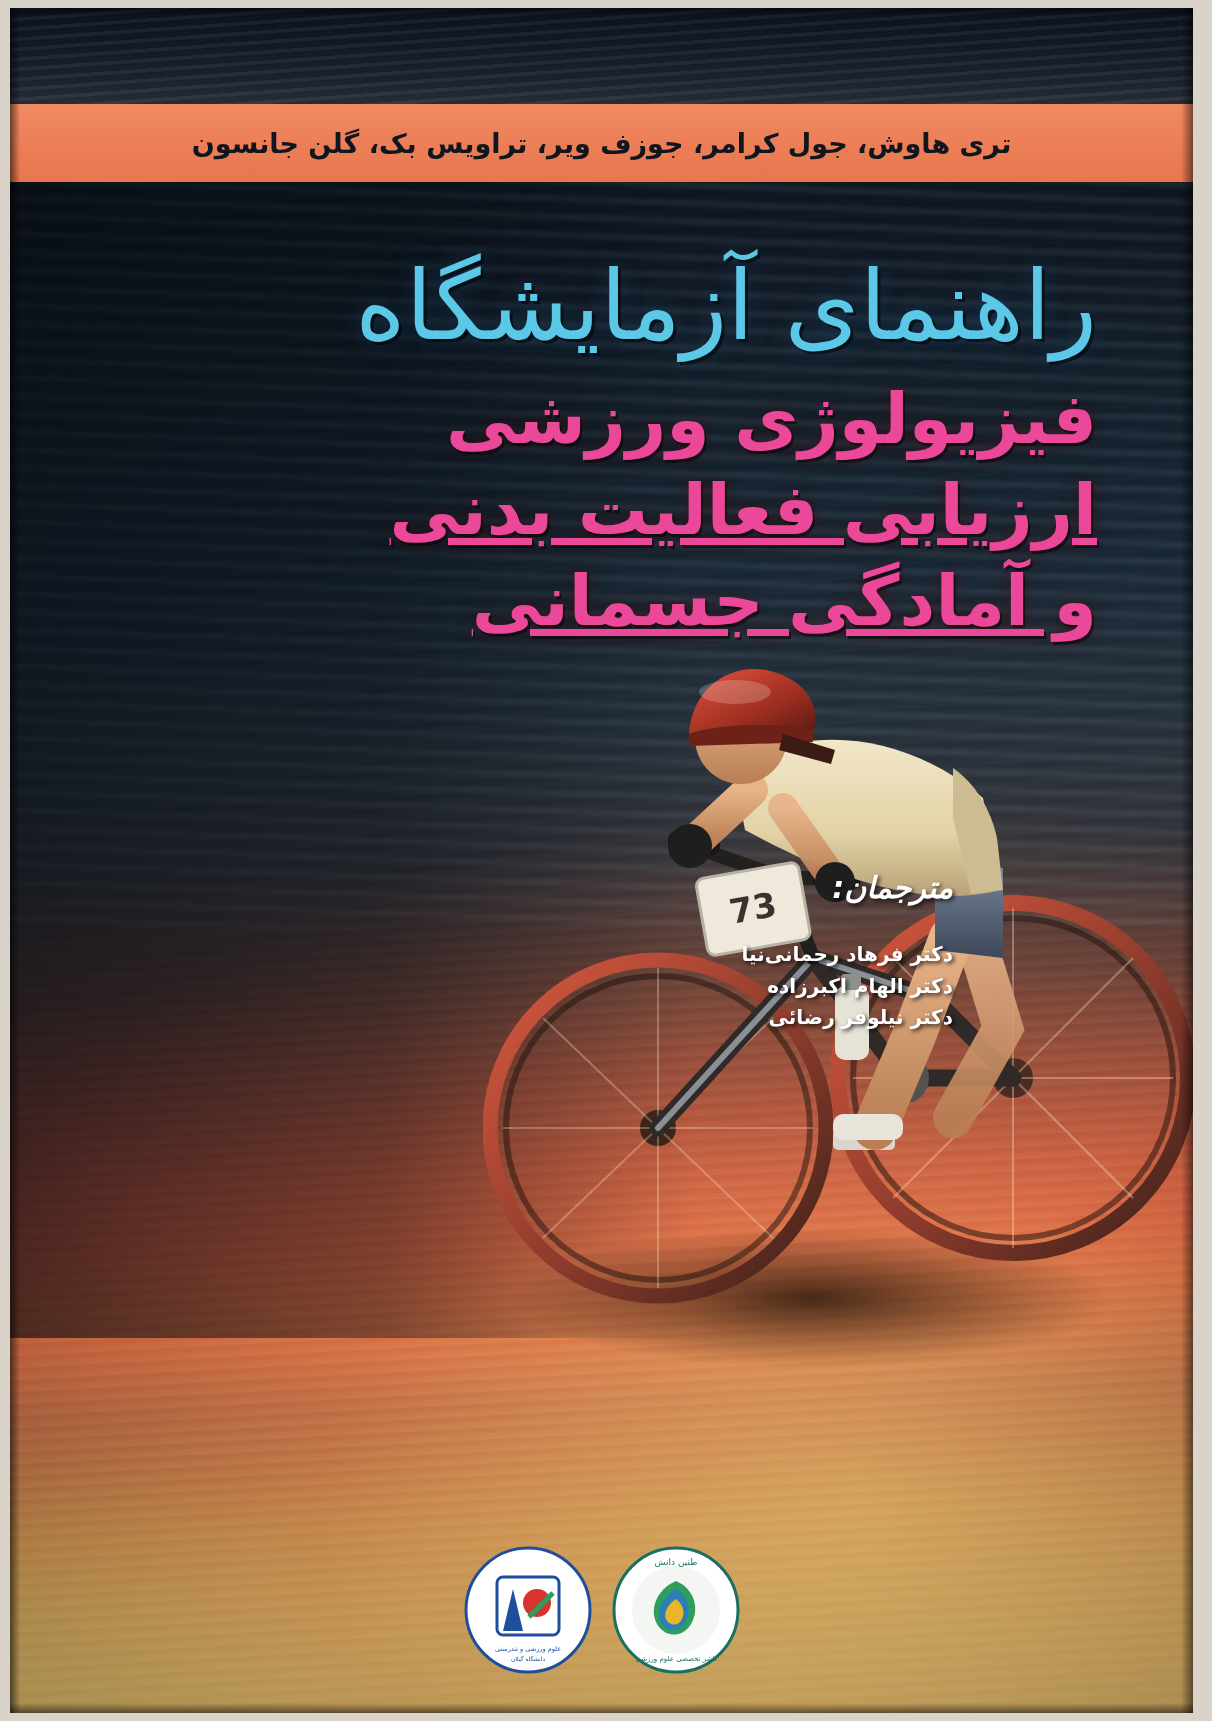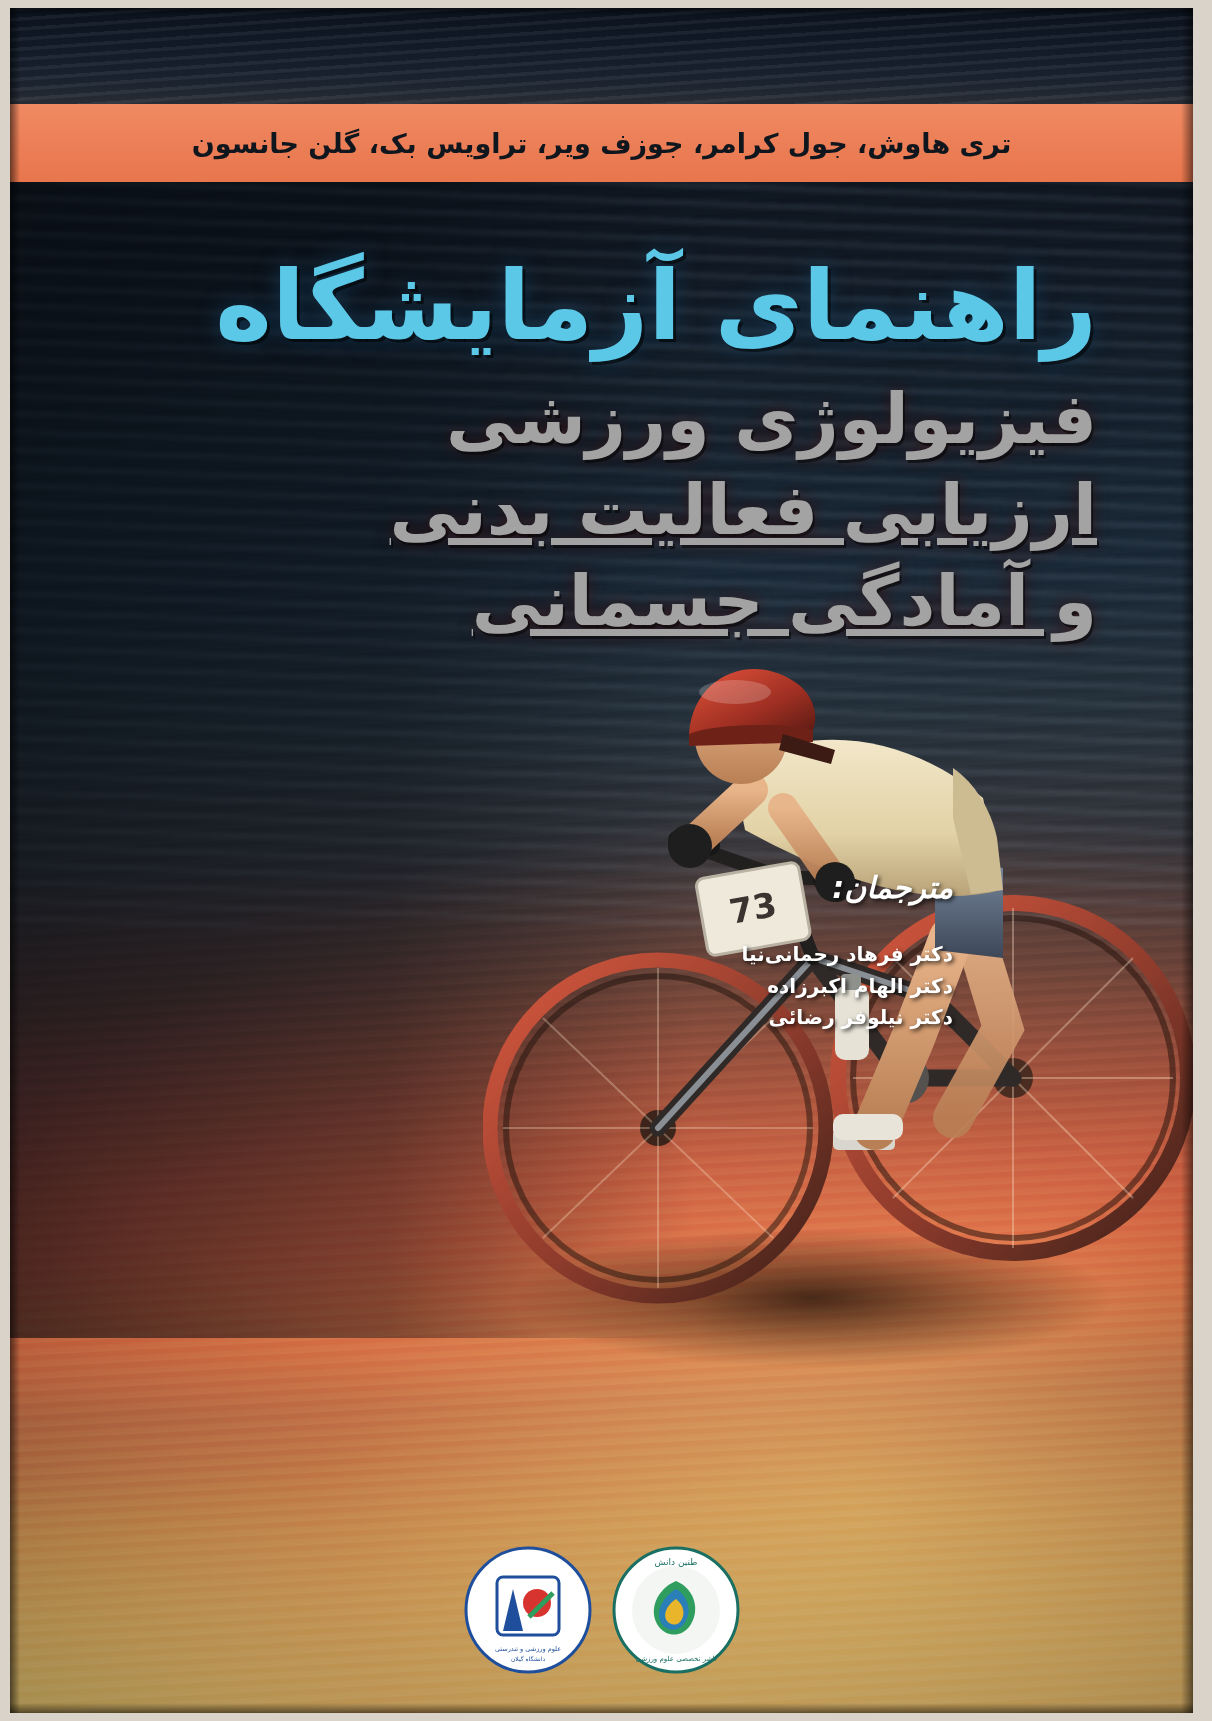--- a/index.html
+++ b/index.html
@@ -147,30 +147,30 @@
     position: absolute;
     right: 96px;
     top: 250px;
     width: 900px;
     text-align: right;
     direction: rtl;
   }
   .title-main {
     color: #5bc8e8;
     font-size: 96px;
-    font-weight: bold;
+    font-weight: normal;
     line-height: 1.02;
     text-shadow:
       3px 3px 0 rgba(0,0,0,0.55),
       0 0 22px rgba(20,60,90,0.8);
     white-space: nowrap;
   }
   .title-sub {
     margin-top: 18px;
-    color: #a3a3a3;
+    color: #ec4899;
     font-size: 70px;
     font-weight: bold;
     line-height: 1.30;
     text-shadow:
       2px 3px 0 rgba(0,0,0,0.5),
       0 0 16px rgba(60,10,10,0.65);
     white-space: nowrap;
   }
   .title-sub .l2, .title-sub .l3 { display: block; text-decoration: underline; }
 

